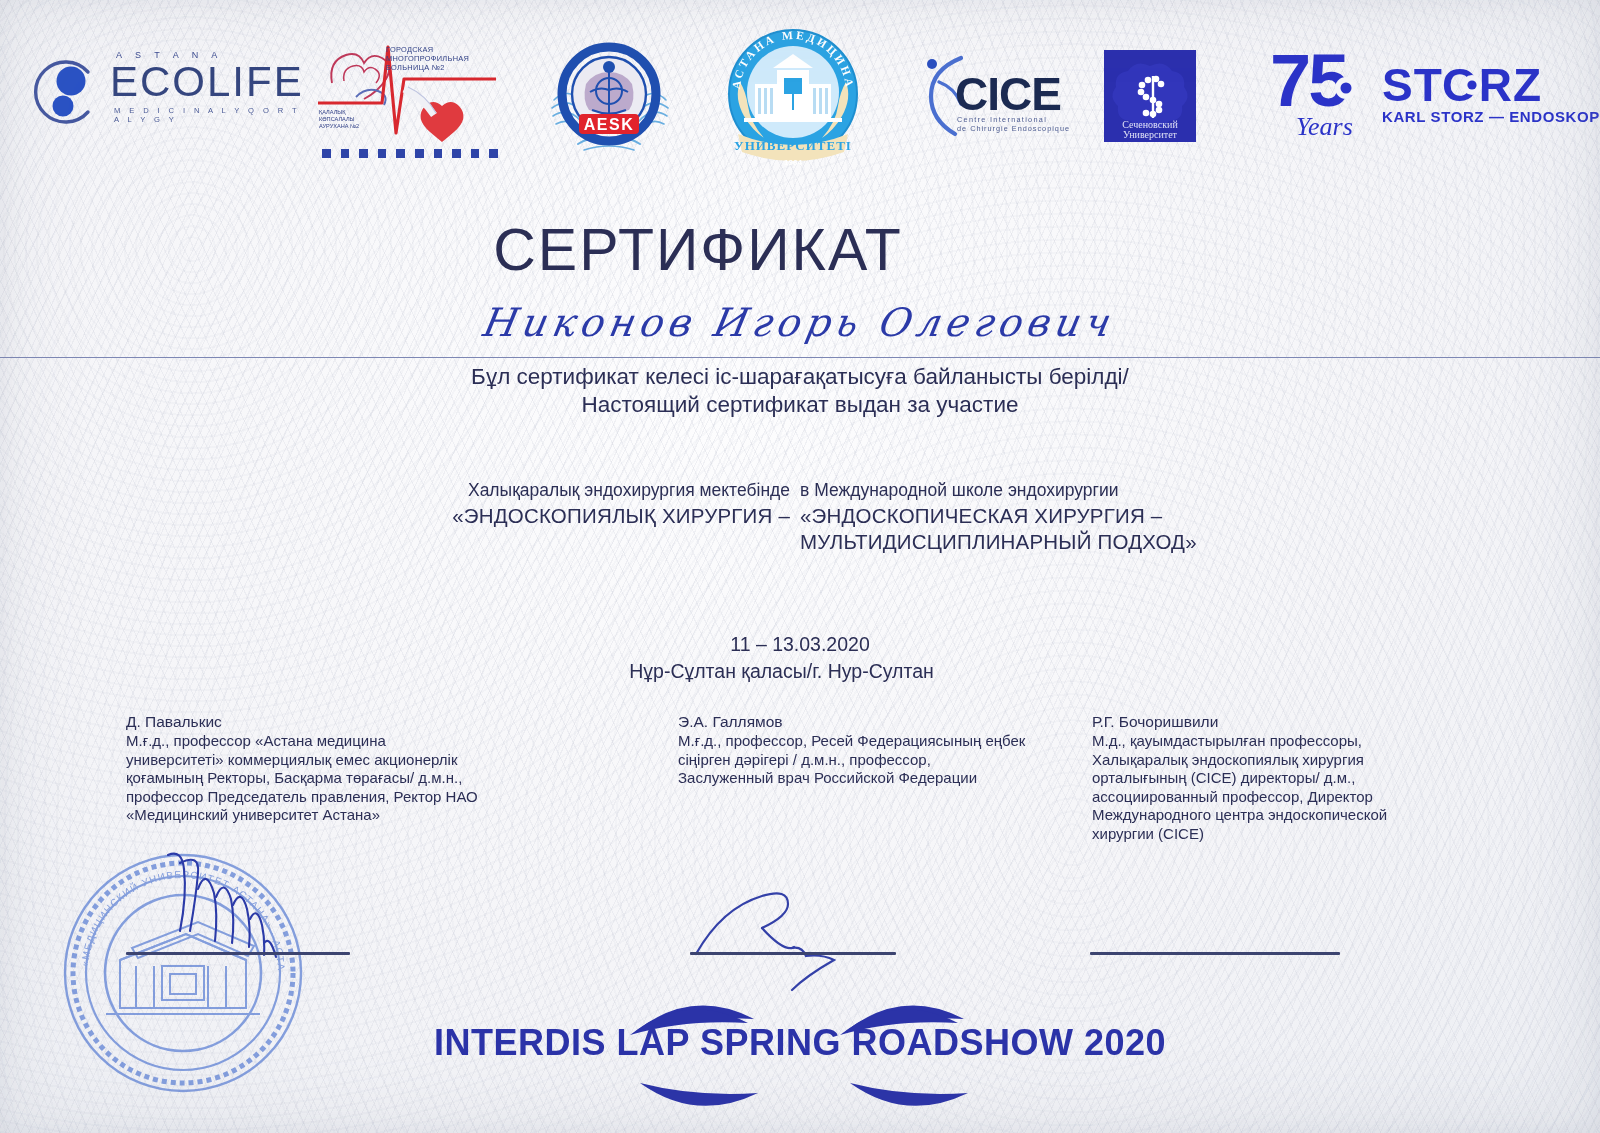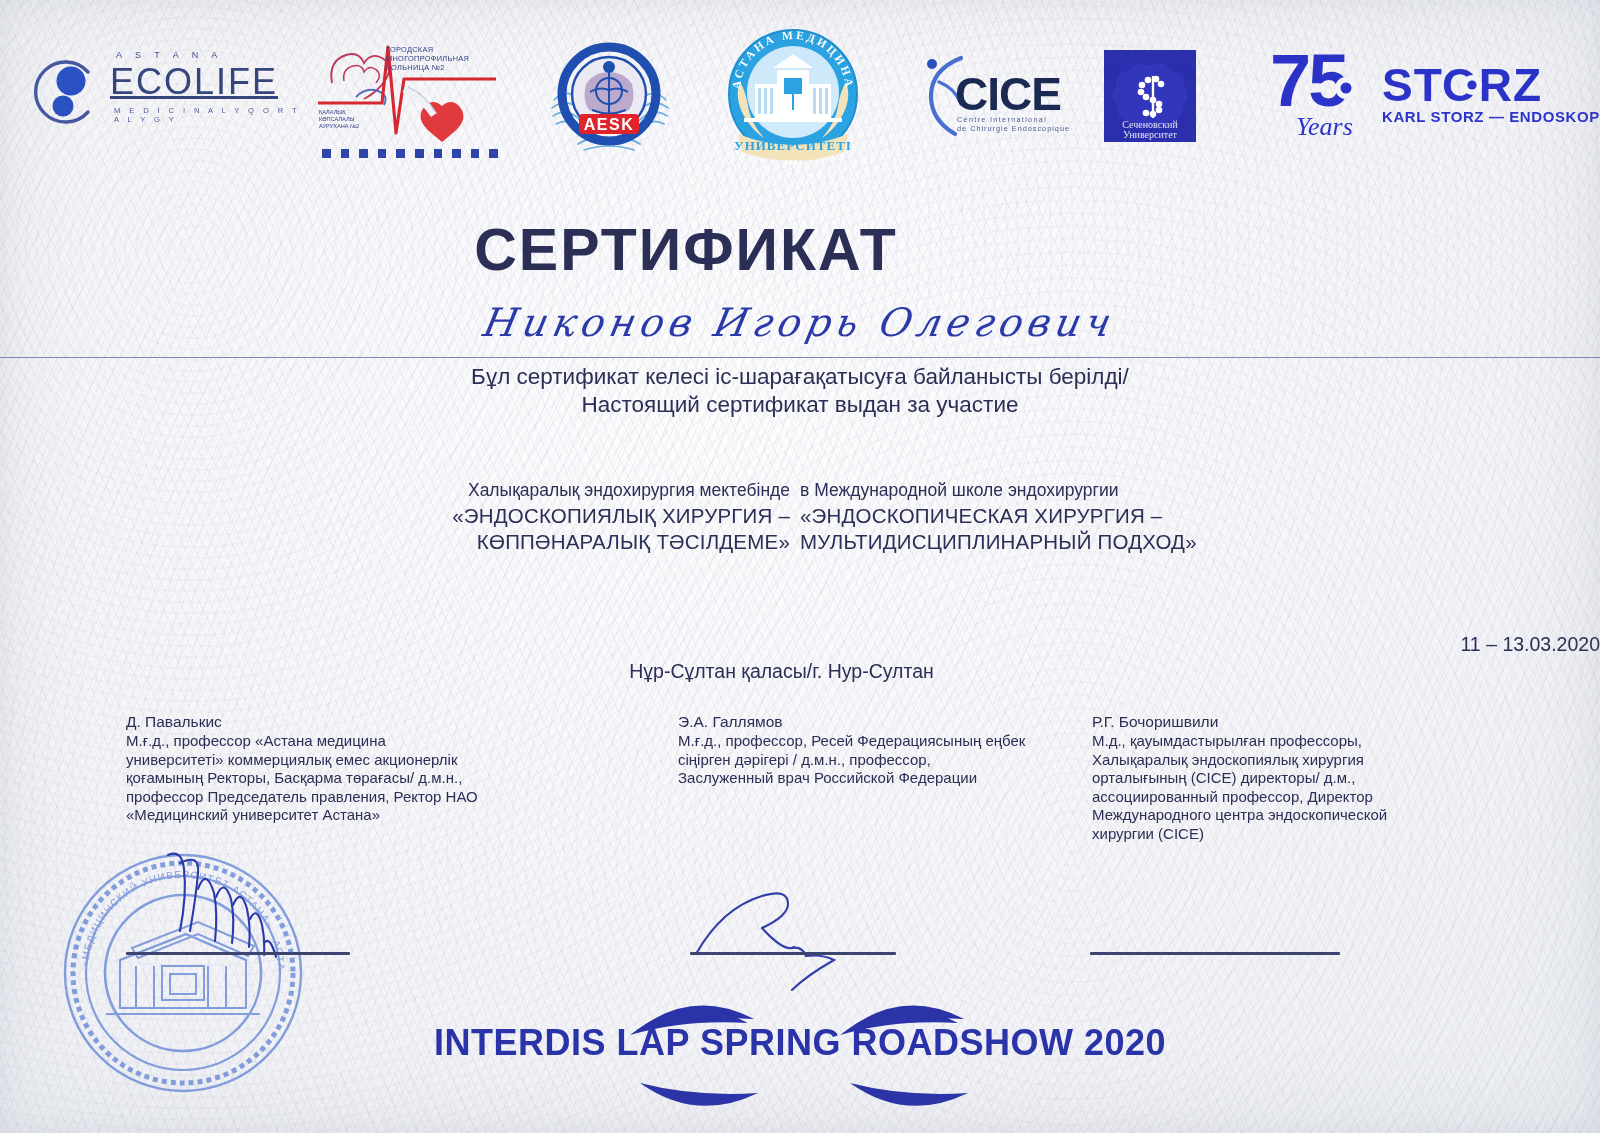--- a/index.html
+++ b/index.html
@@ -37,21 +37,21 @@
   #logo-bar{
     position:absolute;left:0;top:0;width:1600px;height:185px;
   }
   .logo{position:absolute;}
 
   
   #logo-ecolife{left:30px;top:48px;width:250px;height:86px;}
   #ecolife-mark{position:absolute;left:0;top:8px;width:72px;height:72px;}
   #ecolife-text{position:absolute;left:80px;top:2px;width:200px;}
   .eco-astana{font-size:9px;letter-spacing:5.5px;color:#3a4a8f;margin-left:6px;}
-  .eco-main{font-size:36px;font-weight:400;letter-spacing:2px;color:#35467f;line-height:44px;font-family:"Liberation Sans",sans-serif;text-decoration:underline;}
+  .eco-main{font-size:42px;font-weight:400;letter-spacing:2px;color:#35467f;line-height:44px;font-family:"Liberation Sans",sans-serif;}
   .eco-sub{font-size:7.6px;letter-spacing:3.4px;color:#4a5a96;margin-left:4px;margin-top:2px;}
 
   
   #logo-hospital{left:318px;top:37px;width:180px;height:135px;}
   .hosp-title{position:absolute;left:68px;top:8px;font-size:7.4px;line-height:9px;color:#2f3f86;letter-spacing:.3px;width:110px;}
   .hosp-kaz{position:absolute;left:1px;top:72px;font-size:5.6px;line-height:7px;color:#2f3f86;width:60px;}
   #hosp-dots{position:absolute;left:4px;top:112px;width:176px;height:10px;display:flex;gap:10px;}
   #hosp-dots i{display:block;width:9px;height:9px;background:#2e44a8;}
 
   
@@ -64,22 +64,22 @@
   #logo-cice{left:915px;top:52px;width:180px;height:86px;}
 
   
   #logo-sechenov{left:1104px;top:50px;width:92px;height:92px;background:#2b2fae;}
 
   
   #logo-storz{left:1270px;top:38px;width:300px;height:105px;}
 
   
   #title{
-    position:absolute;left:0;top:216px;width:1372px;text-align:center;
-    font-size:59px;font-weight:bold;letter-spacing:2px;color:#2b2e55;
+    position:absolute;left:12px;top:216px;width:1372px;text-align:center;
+    font-size:59px;font-weight:normal;letter-spacing:2px;color:#2b2e55;
   }
   #recipient-wrap{position:absolute;left:0;top:300px;width:1600px;}
   #recipient-name{
     position:absolute;left:0;top:0;width:1600px;text-align:center;
     font-family:"DejaVu Serif",serif;font-style:italic;font-size:39px;
     color:#2b3aa8;letter-spacing:5px;
     transform:skewX(-12deg);
   }
   #recipient-rule{
     position:absolute;left:0;top:57px;width:1600px;height:1px;background:#7d87b4;
@@ -90,21 +90,21 @@
   }
   #line-kz{top:364px;}
   #line-ru{top:392px;}
 
   #course-block{position:absolute;left:0;top:478px;width:1600px;}
   #course-kz{position:absolute;left:340px;top:0;width:450px;text-align:right;color:#2b2e55;}
   #course-ru{position:absolute;left:800px;top:0;width:470px;text-align:left;color:#2b2e55;}
   .course-lead{font-size:17.5px;line-height:25px;}
   .course-name{font-size:20.5px;line-height:26px;letter-spacing:.2px;}
 
-  #date{position:absolute;left:0;top:633px;width:1600px;text-align:right;font-size:19.5px;color:#2b2e55;}
+  #date{position:absolute;left:0;top:633px;width:1600px;text-align:center;font-size:19.5px;color:#2b2e55;}
   #place{position:absolute;left:0;top:660px;width:1563px;text-align:center;font-size:19.5px;color:#2b2e55;}
 
   
   .sig-block{position:absolute;color:#2b2e55;}
   .sig-name{font-size:15.5px;line-height:19px;margin-bottom:1px;}
   .sig-role{font-size:15px;line-height:18.6px;}
   #sig-left{left:126px;top:712px;width:360px;}
   #sig-mid{left:678px;top:712px;width:350px;}
   #sig-right{left:1092px;top:712px;width:360px;}
 
@@ -293,21 +293,20 @@
     <div id="recipient-rule"></div>
   </div>
 
   <div class="body-line" id="line-kz">Бұл сертификат келесі іс-шарағақатысуға байланысты берілді/</div>
   <div class="body-line" id="line-ru">Настоящий сертификат выдан за участие</div>
 
   <div id="course-block">
     <div id="course-kz">
       <div class="course-lead">Халықаралық эндохирургия мектебінде</div>
       <div class="course-name">«ЭНДОСКОПИЯЛЫҚ ХИРУРГИЯ –</div>
-      <div class="course-name">КӨППӘНАРАЛЫҚ ТӘСІЛДЕМЕ»</div>
     </div>
     <div id="course-ru">
       <div class="course-lead">в Международной школе эндохирургии</div>
       <div class="course-name">«ЭНДОСКОПИЧЕСКАЯ ХИРУРГИЯ –</div>
       <div class="course-name">МУЛЬТИДИСЦИПЛИНАРНЫЙ ПОДХОД»</div>
     </div>
   </div>
 
   <div id="date">11 – 13.03.2020</div>
   <div id="place">Нұр-Сұлтан қаласы/г. Нур-Султан</div>

